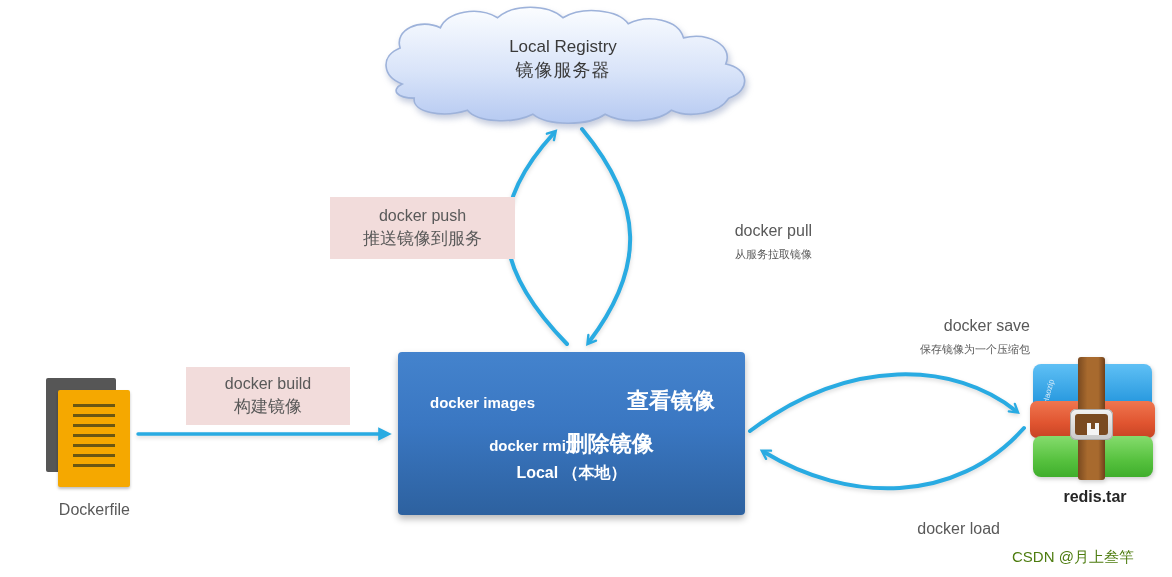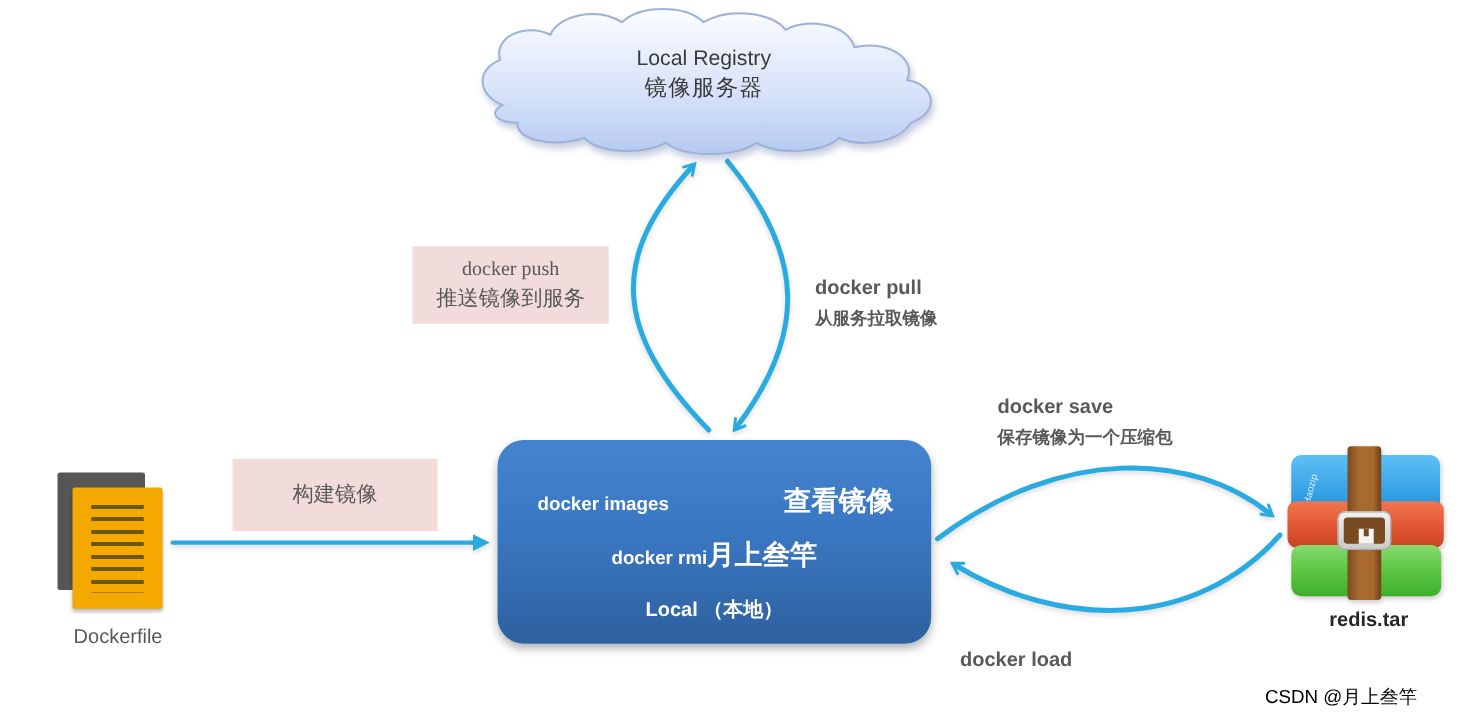--- a/index.html
+++ b/index.html
@@ -20,43 +20,43 @@
   #cloud-text .en{font-size:17px;line-height:22px;}
   #cloud-text .cn{font-size:18px;line-height:25px;letter-spacing:1px;}
 
   
   .pink-label{
     background:#f2dcdb;color:#595959;text-align:center;
     display:flex;flex-direction:column;justify-content:center;
   }
   .pink-label .en{font-size:16px;line-height:22px;}
   .pink-label .cn{font-size:17px;line-height:24px;}
-  #push-label{left:330px;top:197px;width:157px;height:62px;font-family:Liberation Serif, serif;}
+  #push-label{left:330px;top:197px;width:185px;height:62px;}
   #build-label{left:186px;top:367px;width:164px;height:58px;}
 
   
-  .gray-label{color:#595959;text-align:left;font-weight:bold;}
+  .gray-label{color:#595959;text-align:right;}
   .gray-label .en{font-size:16px;line-height:22px;}
-  .gray-label .cn{font-size:14px;line-height:24px;}
+  .gray-label .cn{font-size:11px;line-height:24px;}
   #pull-label{left:652px;top:220px;width:160px;}
   #save-label{left:798px;top:315px;width:232px;}
   #load-label{left:768px;top:518px;width:232px;}
 
   
   #local-box{
-    left:398px;top:352px;width:347px;height:163px;border-radius:21px;
+    left:398px;top:352px;width:347px;height:163px;border-radius:4px;
     background:linear-gradient(to bottom,#4483cd 0%,#3a77c2 45%,#2d619f 100%);
     box-shadow:0 4px 7px rgba(0,0,0,0.28);
     color:#ffffff;display:flex;flex-direction:column;
   }
   #local-box .row1{display:flex;justify-content:space-between;align-items:baseline;
     margin:34px 30px 0 32px;}
   #local-box .row2{display:flex;justify-content:center;align-items:baseline;
     margin-top:13px;}
-  #local-box .row3{margin-top:auto;margin-bottom:16px;text-align:center;}
+  #local-box .row3{margin-top:auto;margin-bottom:31px;text-align:center;}
   #local-box .cmd{font-size:15px;font-weight:700;}
   #local-box .cn{font-size:22px;font-weight:700;text-align:center;}
   #local-box .caption{font-size:16px;font-weight:700;}
 
   
   #dockerfile-icon{left:46px;top:376px;width:90px;height:112px;}
   #dockerfile-back{left:0;top:2px;width:70px;height:94px;background:#565656;border-radius:2px;}
   #dockerfile-front{left:12px;top:14px;width:72px;height:97px;background:#f5a800;border-radius:2px;
     box-shadow:0 2px 3px rgba(0,0,0,0.25);}
   #dockerfile-lines{left:15px;top:14px;width:42px;height:70px;
@@ -81,21 +81,21 @@
     box-shadow:inset 0 0 0 1px #aaa;}
   #buckle-inner{left:5px;top:5px;width:33px;height:21px;border-radius:3px;background:#7a4a20;}
   #buckle-hole{left:12px;top:9px;width:12px;height:12px;background:#f4f4f4;}
   #buckle-notch{left:16px;top:9px;width:4px;height:6px;background:#7a4a20;}
   #archive-brand{left:6px;top:30px;color:#d9ecf9;font-size:8px;
     transform:rotate(-75deg);transform-origin:center;}
   #archive-label{left:1040px;top:488px;width:110px;text-align:center;
     color:#262626;font-size:16px;font-weight:700;}
 
   
-  #watermark{left:1012px;top:548px;width:160px;color:#000000;font-size:15px;}
+  #watermark{left:1012px;top:548px;width:160px;color:#4d7c0f;font-size:15px;}
 </style>
 </head>
 <body>
 
 <div id="stage">
 
   <svg id="arrow-layer" viewBox="0 0 1172 577">
     <defs>
       <marker id="mTri" viewBox="0 0 10 10" refX="5" refY="5" markerUnits="strokeWidth" markerWidth="4" markerHeight="4" orient="auto">
         <path d="M0,0 L10,5 L0,10 Z" fill="#29abe2"></path>
@@ -134,40 +134,41 @@
     <div class="en">docker push</div>
     <div class="cn">推送镜像到服务</div>
   </div>
 
   <div id="pull-label" class="abs gray-label">
     <div class="en">docker pull</div>
     <div class="cn">从服务拉取镜像</div>
   </div>
 
   <div id="build-label" class="abs pink-label">
+    <div class="en">docker build</div>
     <div class="cn">构建镜像</div>
   </div>
 
   <div id="save-label" class="abs gray-label">
     <div class="en">docker save</div>
     <div class="cn">保存镜像为一个压缩包</div>
   </div>
 
   <div id="load-label" class="abs gray-label">
     <div class="en">docker load</div>
   </div>
 
   <div id="local-box" class="abs">
     <div class="row1">
       <span class="cmd">docker images</span>
       <span class="cn">查看镜像</span>
     </div>
     <div class="row2">
       <span class="cmd">docker rmi</span>
-      <span class="cn">月上叁竿</span>
+      <span class="cn">删除镜像</span>
     </div>
     <div class="row3">
       <span class="caption">Local （本地）</span>
     </div>
   </div>
 
   <div id="dockerfile-icon" class="abs">
     <div id="dockerfile-back" class="abs"></div>
     <div id="dockerfile-front" class="abs">
       <div id="dockerfile-lines" class="abs"></div>

